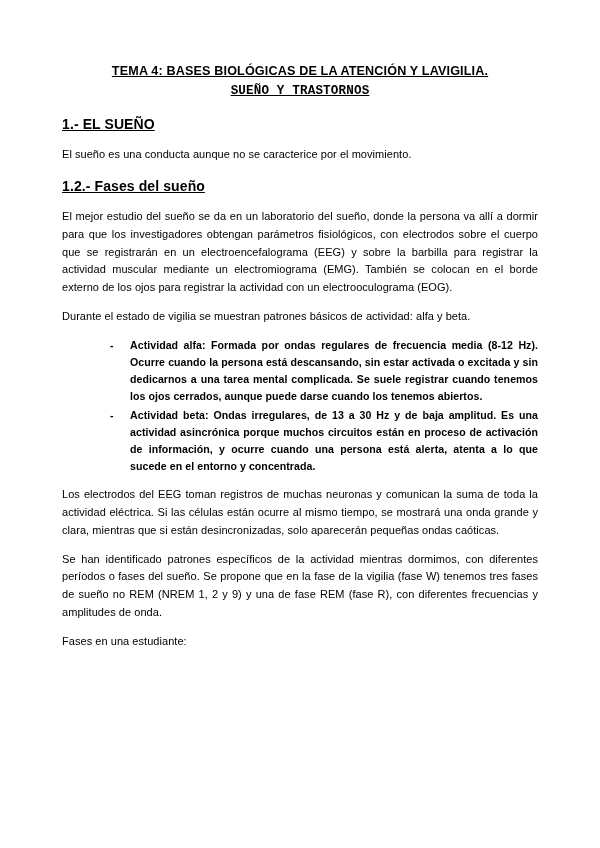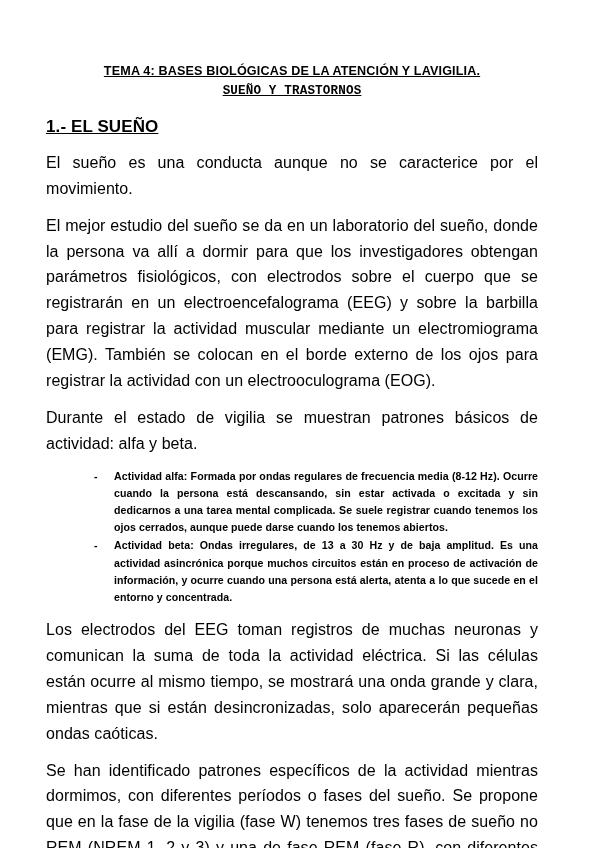--- a/index.html
+++ b/index.html
@@ -13,46 +13,46 @@
     font-family: "Liberation Sans", sans-serif;
     color: #000000;
     -webkit-font-smoothing: antialiased;
   }
   .page {
     position: relative;
     width: 600px;
     height: 848px;
     background: #ffffff;
     box-sizing: border-box;
-    padding: 62px 62px 30px 46px;
+    padding: 62px 62px 30px 62px;
     overflow: hidden;
   }
   .doc-title {
     text-align: center;
     font-size: 12.6px;
     font-weight: bold;
     text-decoration: underline;
     line-height: 1.55;
     letter-spacing: 0.15px;
     margin: 0 0 12px 0;
   }
   .doc-title .line2 {
     display: block;
     font-family: Liberation Mono, monospace;
   }
   h2.section-heading {
-    font-size: 17px;
+    font-size: 14px;
     font-weight: bold;
     text-decoration: underline;
     margin: 14px 0 11px 0;
     line-height: 1.4;
     letter-spacing: 0.1px;
   }
   p.para {
-    font-size: 16px;
+    font-size: 11px;
     line-height: 1.62;
     text-align: justify;
     margin: 8px 0 11px 0;
     letter-spacing: 0.05px;
   }
   ul.dash-list {
     list-style: none;
     margin: 0 0 11px 0;
     padding: 0 0 0 48px;
     font-weight: bold;
@@ -80,29 +80,31 @@
 
   <div class="doc-title">
     <span>TEMA 4: BASES BIOLÓGICAS DE LA ATENCIÓN Y LAVIGILIA.</span>
     <span class="line2">SUEÑO Y TRASTORNOS</span>
   </div>
 
   <h2 class="section-heading">1.- EL SUEÑO</h2>
 
   <p class="para">El sueño es una conducta aunque no se caracterice por el movimiento.</p>
 
+  <h2 class="section-heading">1.2.- Fases del sueño</h2>
 
   <p class="para">El mejor estudio del sueño se da en un laboratorio del sueño, donde la persona va allí a dormir para que los investigadores obtengan parámetros fisiológicos, con electrodos sobre el cuerpo que se registrarán en un electroencefalograma (EEG) y sobre la barbilla para registrar la actividad muscular mediante un electromiograma (EMG). También se colocan en el borde externo de los ojos para registrar la actividad con un electrooculograma (EOG).</p>
 
   <p class="para">Durante el estado de vigilia se muestran patrones básicos de actividad: alfa y beta.</p>
 
   <ul class="dash-list">
     <li>Actividad alfa: Formada por ondas regulares de frecuencia media (8-12 Hz). Ocurre cuando la persona está descansando, sin estar activada o excitada y sin dedicarnos a una tarea mental complicada. Se suele registrar cuando tenemos los ojos cerrados, aunque puede darse cuando los tenemos abiertos.</li>
     <li>Actividad beta: Ondas irregulares, de 13 a 30 Hz y de baja amplitud. Es una actividad asincrónica porque muchos circuitos están en proceso de activación   de información, y ocurre cuando una persona está alerta, atenta a lo que sucede en el entorno y concentrada.</li>
   </ul>
 
   <p class="para">Los electrodos del EEG toman registros de muchas neuronas y comunican la suma de toda la actividad eléctrica. Si las células están ocurre al mismo tiempo, se mostrará una onda grande y clara, mientras que si están desincronizadas, solo aparecerán pequeñas ondas caóticas.</p>
 
-  <p class="para">Se han identificado patrones específicos de la actividad mientras dormimos, con diferentes períodos o fases del sueño. Se propone que en la fase de la vigilia (fase W) tenemos tres fases de sueño no REM (NREM 1, 2 y 3) y una de fase REM (fase R), con diferentes frecuencias y amplitudes de onda.</p>
+  <p class="para">Se han identificado patrones específicos de la actividad mientras dormimos, con diferentes períodos o fases del sueño. Se propone que en la fase de la vigilia (fase W) tenemos tres fases de sueño no REM (NREM 1, 2 y 9) y una de fase REM (fase R), con diferentes frecuencias y amplitudes de onda.</p>
 
+  <p class="para">Fases en una estudiante:</p>
 
 
 </div>
 
 </body></html>

